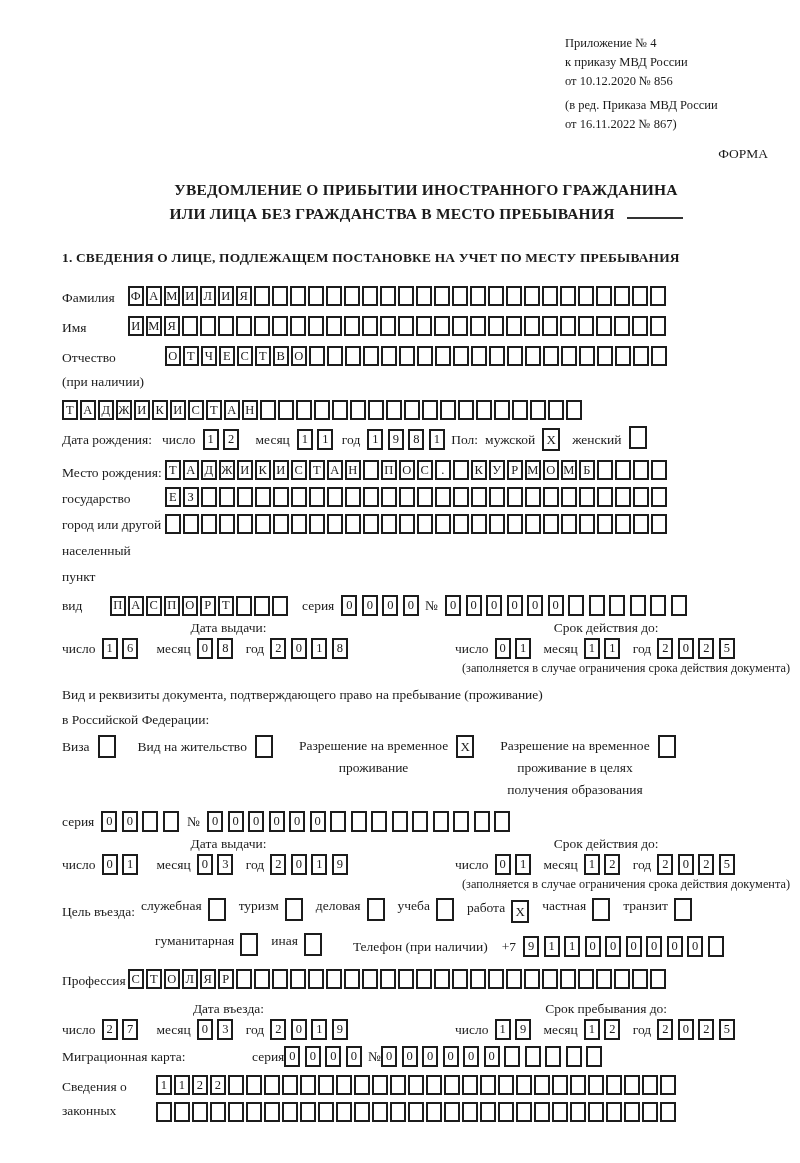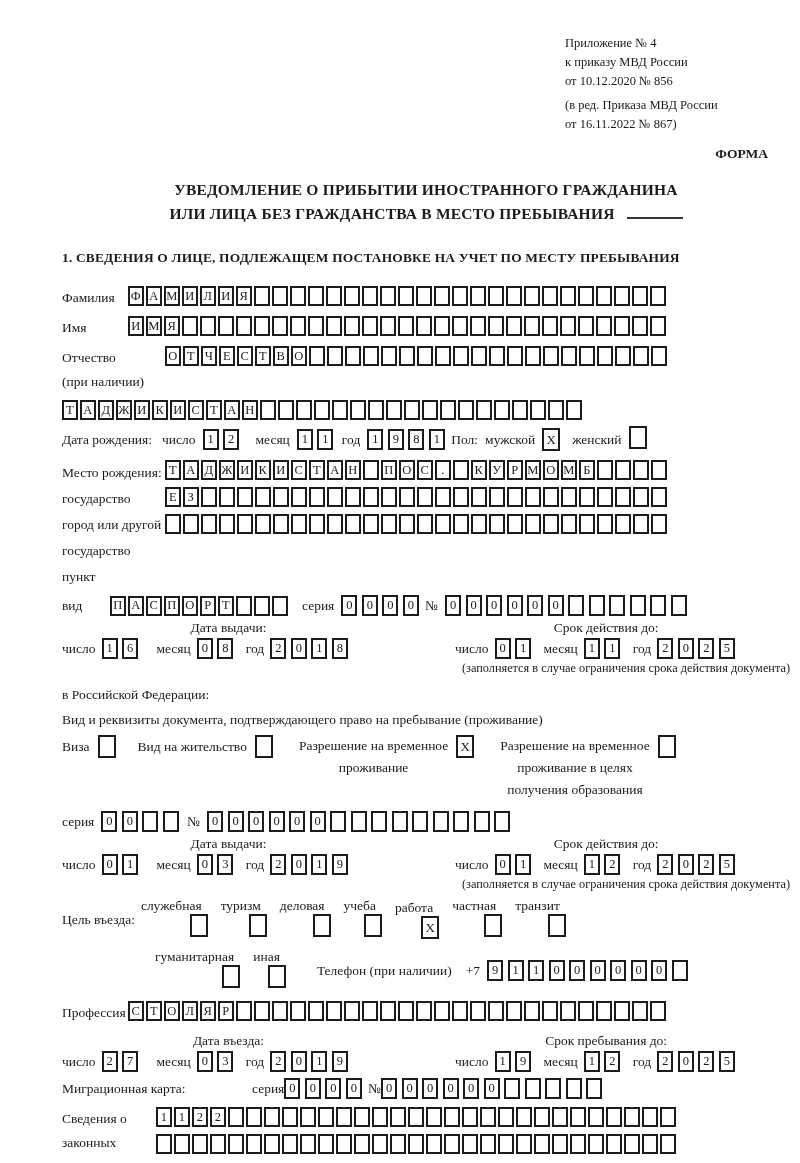--- a/index.html
+++ b/index.html
@@ -10,21 +10,21 @@
     margin: 0 auto;
     background: #ffffff;
     color: #1b1b1b;
     font-family: "Liberation Serif", "DejaVu Serif", serif;
     padding: 34px 10px 0 62px;
     overflow: hidden;
   }
   
   .hdr { margin-left: 503px; font-size: 12.5px; line-height: 19px; }
   .hdr .blk2 { margin-top: 5px; }
-  .forma { margin-top: 12px; text-align: right; padding-right: 22px; font-weight: bold; font-size: 13.5px; }
+  .forma { margin-top: 12px; text-align: right; padding-right: 22px; font-weight: normal; font-size: 13.5px; }
   
   .title { margin-top: 16px; text-align: center; font-weight: bold; font-size: 15.5px; line-height: 24px; letter-spacing: .2px; }
   .blank { display:inline-block; width: 56px; border-bottom: 2.5px solid #333; height: 14px; margin-left: 12px; }
   .sect { margin-top: 24px; font-weight: bold; font-size: 13.4px; letter-spacing: .2px; }
   
   .fields { margin-top: 20px; }
   .frow { display: flex; align-items: flex-start; margin-bottom: 6px; }
   .flabel { font-size: 13.5px; line-height: 24px; flex: 0 0 auto; }
   .w66 { width: 66px; } .w82 { width: 83px; } .w103 { width: 103px; } .w88 { width: 88px; }
   .cells { display: inline-flex; flex-wrap: nowrap; }
@@ -53,21 +53,21 @@
   .dg-row .cell { width: 16px; height: 21px; margin-right: 4.5px; }
   .note { text-align: right; font-size: 12.3px; margin-top: 2px; margin-bottom: 6px; }
   .para { font-size: 13.5px; line-height: 25px; margin-top: 4px; }
   
   .resopts { display: flex; align-items: flex-start; margin-top: 3px; font-size: 13.5px; }
   .resopts .opt { display: flex; align-items: flex-start; }
   .resopts .word { line-height: 24px; margin-right: 8px; }
   .multiline { text-align: center; line-height: 22px; margin-right: 8px; }
   .purrow { display: flex; align-items: center; font-size: 13.5px; margin-top: 8px; }
   .purrow .word { margin-right: 6px; }
-  .purrow .opt { display:flex; align-items:flex-end; margin-right: 13px; flex-direction: column; }
+  .purrow .opt { display:flex; align-items:flex-start; margin-right: 13px; }
   .ind { padding-left: 93px; }
   .phone { display: flex; align-items: center; }
   .phone .word { margin-right: 14px; }
   .phone .prefix { margin-right: 7px; }
   .migrow { display: flex; align-items: center; font-size: 13.5px; margin-top: 6px; }
 </style>
 </head>
 <body>
 
 <div class="page">
@@ -259,21 +259,21 @@
       <span class="cb-wrap"><span class="cell">X</span></span>
       <span class="word gap">женский</span>
       <span class="cb-wrap"><span class="cell"></span></span>
     </div>
 
     <div class="frow" style="margin-bottom:2px;">
       <span class="flabel w103" style="line-height:26px;">
         <span style="display:block">Место рождения:</span>
         <span style="display:block">государство</span>
         <span style="display:block">город или другой</span>
-        <span style="display:block">государство пункт</span>
+        <span style="display:block">населенный пункт</span>
       </span>
       <span class="stack">
         <span class="cells">
             <span class="cell">Т</span>
             <span class="cell">А</span>
             <span class="cell">Д</span>
             <span class="cell">Ж</span>
             <span class="cell">И</span>
             <span class="cell">К</span>
             <span class="cell">И</span>
@@ -443,22 +443,22 @@
               <span class="cell">0</span>
               <span class="cell">2</span>
               <span class="cell">5</span>
             </span>
         </div>
       </div>
     </div>
     <div class="note">(заполняется в случае ограничения срока действия документа)</div>
 
     <div class="para">
+      <div>Вид и реквизиты документа, подтверждающего право на пребывание (проживание)</div>
       <div>в Российской Федерации:</div>
-      <div>Вид и реквизиты документа, подтверждающего право на пребывание (проживание)</div>
     </div>
 
     <div class="resopts">
       <span class="opt">
         <span class="word">Виза</span>
         <span class="cb-wrap"><span class="cell"></span></span>
       </span>
       <span class="opt" style="margin-left:22px;">
         <span class="word">Вид на жительство</span>
         <span class="cb-wrap"><span class="cell"></span></span>

